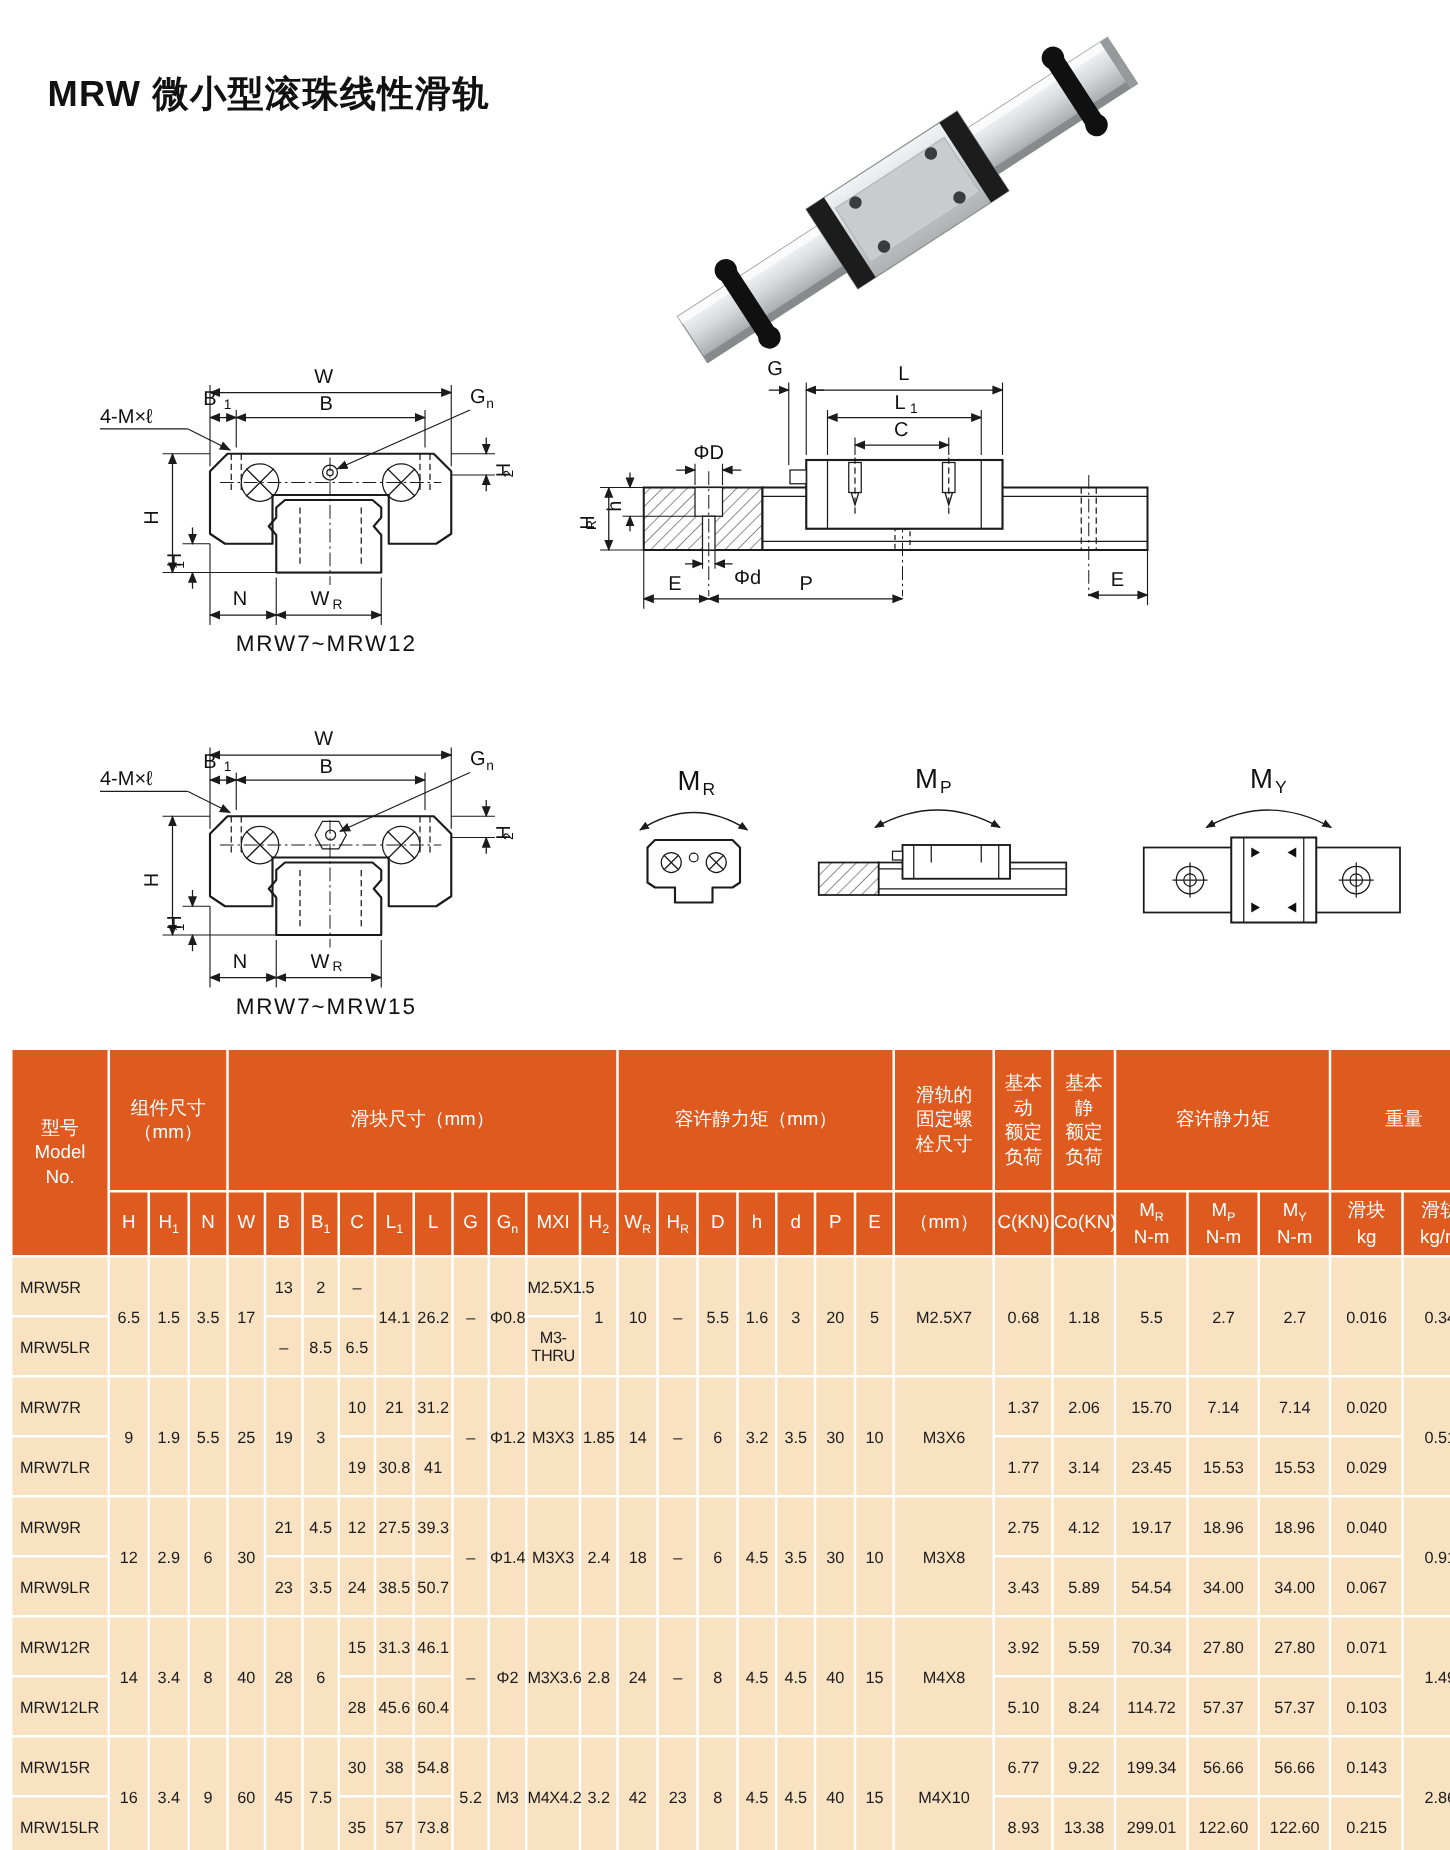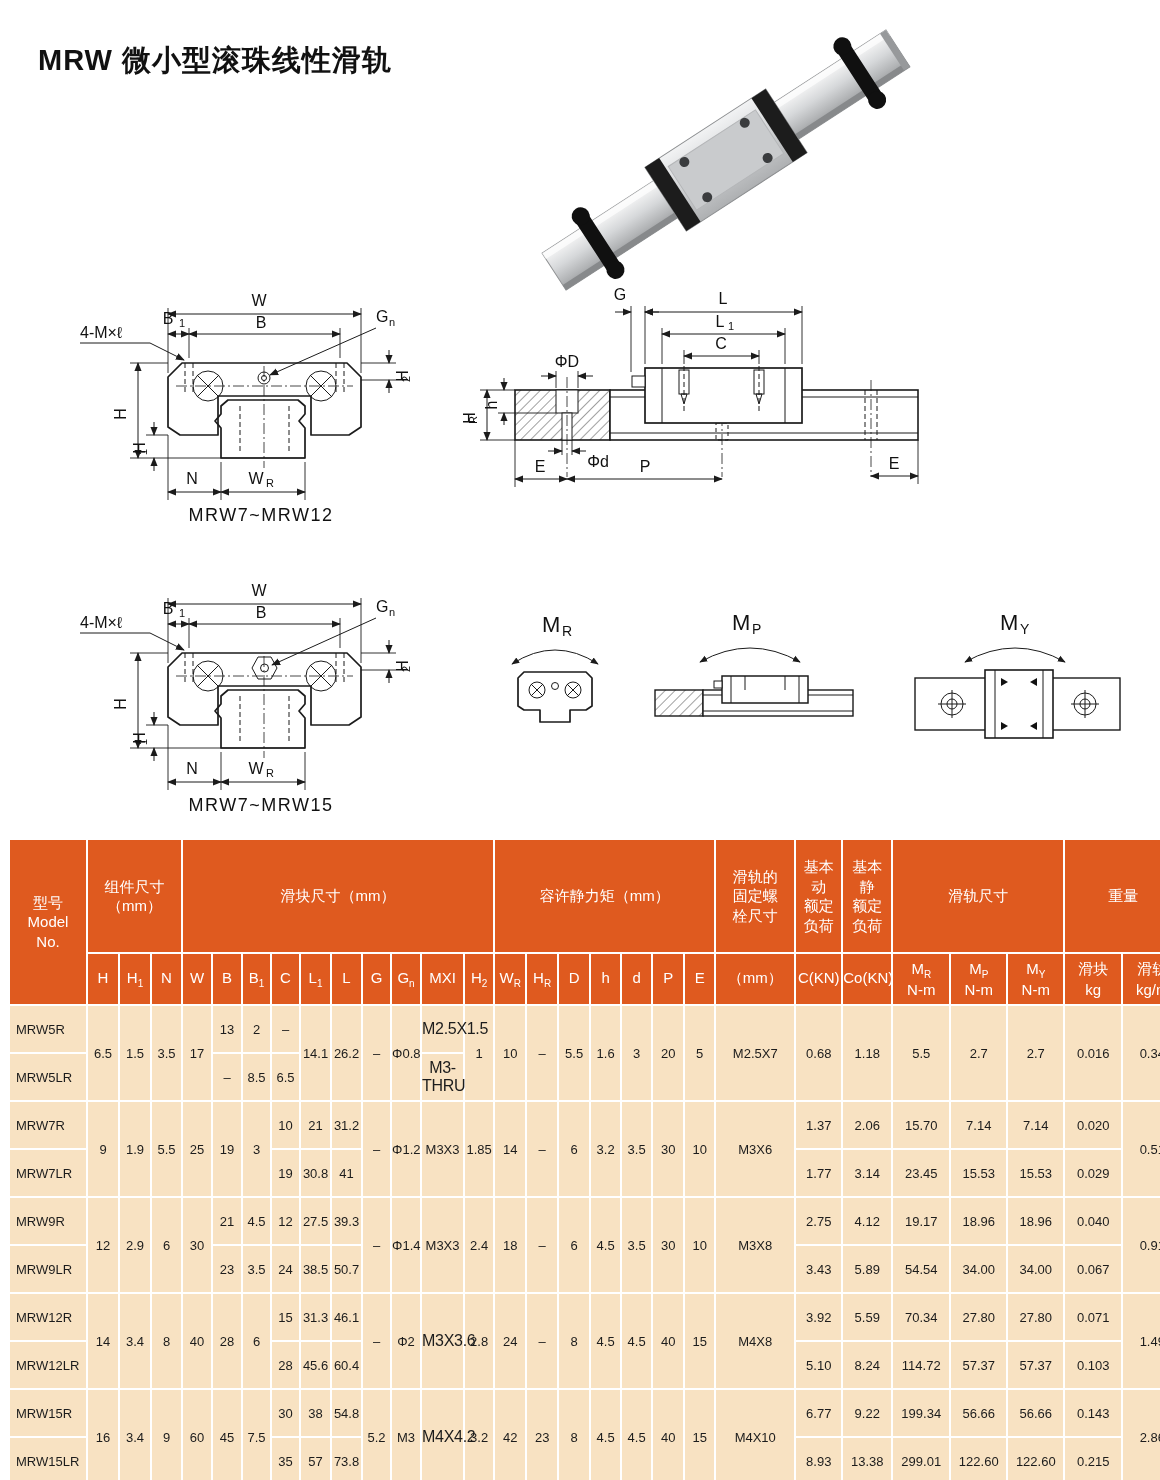--- a/index.html
+++ b/index.html
@@ -1,18 +1,18 @@
 <!DOCTYPE html>
 <html><head>
 <meta charset="utf-8">
 <style>
   html,body{margin:0;padding:0;background:#fff}
   .page{position:relative;width:1160px;height:1480px;background:#fff;overflow:hidden;
         font-family:"Liberation Sans","DejaVu Sans",sans-serif;color:#111}
-  .title{position:absolute;left:38px;top:41px;font-size:29px;font-weight:bold;letter-spacing:1px;white-space:nowrap}
+  .title{position:absolute;left:38px;top:56px;font-size:29px;font-weight:bold;letter-spacing:1px;white-space:nowrap}
   svg{position:absolute}
   #photo{left:498px;top:12px}
   #cross1{left:58px;top:278px}
   #cross2{left:58px;top:568px}
   #side{left:460px;top:272px}
   #moments{left:460px;top:598px}
   .ol2{fill:none;stroke:#1b1b1b;stroke-width:1.7;stroke-linejoin:round}
   .tl{fill:none;stroke:#1b1b1b;stroke-width:1}
   .dim{stroke:#1b1b1b;stroke-width:1;fill:none}
   .ext{stroke:#1b1b1b;stroke-width:.9;fill:none}
@@ -26,21 +26,21 @@
   
   .tbl{position:absolute;left:8px;top:838px;width:1144px;border-collapse:separate;border-spacing:2px;table-layout:fixed}
   .tbl th{background:#df5a1f;color:#fff;font-weight:normal;font-size:15px;line-height:1.3;
           white-space:pre-line;padding:0;vertical-align:middle;text-align:center}
   .tbl th sub{font-size:10px}
   .tbl .ct{display:block;line-height:1.15}
   tr.h1{height:112px} tr.h2{height:50px}
   tbody tr{height:46px}
   .tbl td{background:#f8e2c2;font-size:13px;text-align:center;padding:0;color:#1c1c1c;vertical-align:middle}
   td.model{text-align:left;padding-left:6px}
-  td.small{font-size:16px;letter-spacing:-.3px}
+  td.small{font-size:13px;letter-spacing:-.3px}
 </style>
 </head>
 <body>
 
 <div class="page">
 
   <div class="title">MRW 微小型滚珠线性滑轨</div>
 
   <svg id="photo" width="460" height="290" viewBox="0 0 460 290">
     <defs>
@@ -421,21 +421,21 @@
 固定螺
 栓尺寸</th>
         <th>基本
 动
 额定
 负荷</th>
         <th>基本
 静
 额定
 负荷</th>
-        <th colspan="3">滑轨尺寸</th>
+        <th colspan="3">容许静力矩</th>
         <th colspan="2">重量</th>
       </tr>
       <tr class="h2">
         <th><span>H</span><sub></sub><span class="ct"></span></th>
         <th><span>H</span><sub>1</sub><span class="ct"></span></th>
         <th><span>N</span><sub></sub><span class="ct"></span></th>
         <th><span>W</span><sub></sub><span class="ct"></span></th>
         <th><span>B</span><sub></sub><span class="ct"></span></th>
         <th><span>B</span><sub>1</sub><span class="ct"></span></th>
         <th><span>C</span><sub></sub><span class="ct"></span></th>

